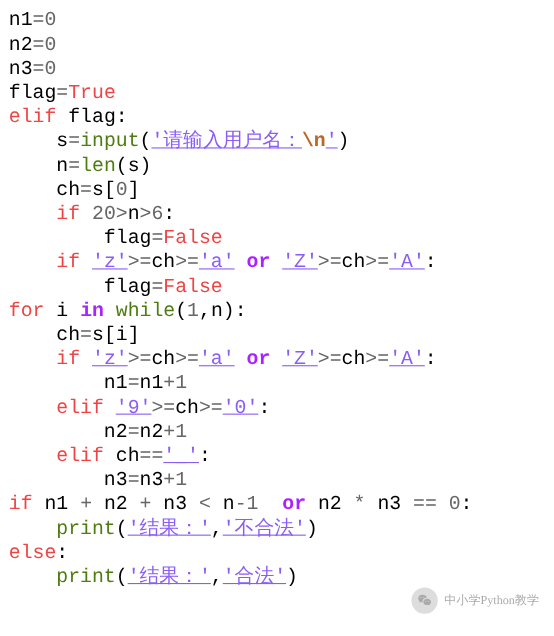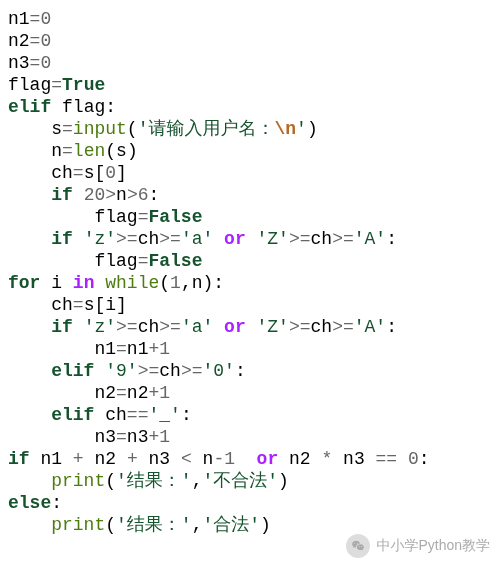--- a/index.html
+++ b/index.html
@@ -13,37 +13,37 @@
     width: 504px;
     height: 578px;
     box-sizing: border-box;
     position: relative;
   }
   pre {
     margin: 0;
     font-family: inherit;
     white-space: pre;
   }
-  .k   { color: #14532d; font-weight: bold; }  
+  .k   { color: #ef4444; font-weight: normal; }  
   .bi  { color: #4d7c0f; }                     
   .op  { color: #666666; }                     
   .n   { color: #000000; }                     
   .num { color: #666666; }                     
-  .str { color: #14532d; }                     
+  .str { color: #8b5cf6; text-decoration: underline; }                     
   .esc { color: #BB6622; font-weight: bold; }  
   .kw2 { color: #AA22FF; font-weight: bold; font-family: Liberation Mono, monospace; }  
   .wm {
     position: absolute;
     right: 14px;
     bottom: 20px;
     display: flex;
-    align-items: flex-start;
+    align-items: center;
     gap: 6px;
-    font-family: Liberation Sans, sans-serif;
-    font-size: 14px;
+    font-family: Liberation Serif, serif;
+    font-size: 11px;
     color: #9c9c9c;
     opacity: 0.85;
   }
   .wm .circ {
     width: 24px;
     height: 24px;
     border-radius: 50%;
     background: #d8d8d8;
     display: flex;
     align-items: center;

